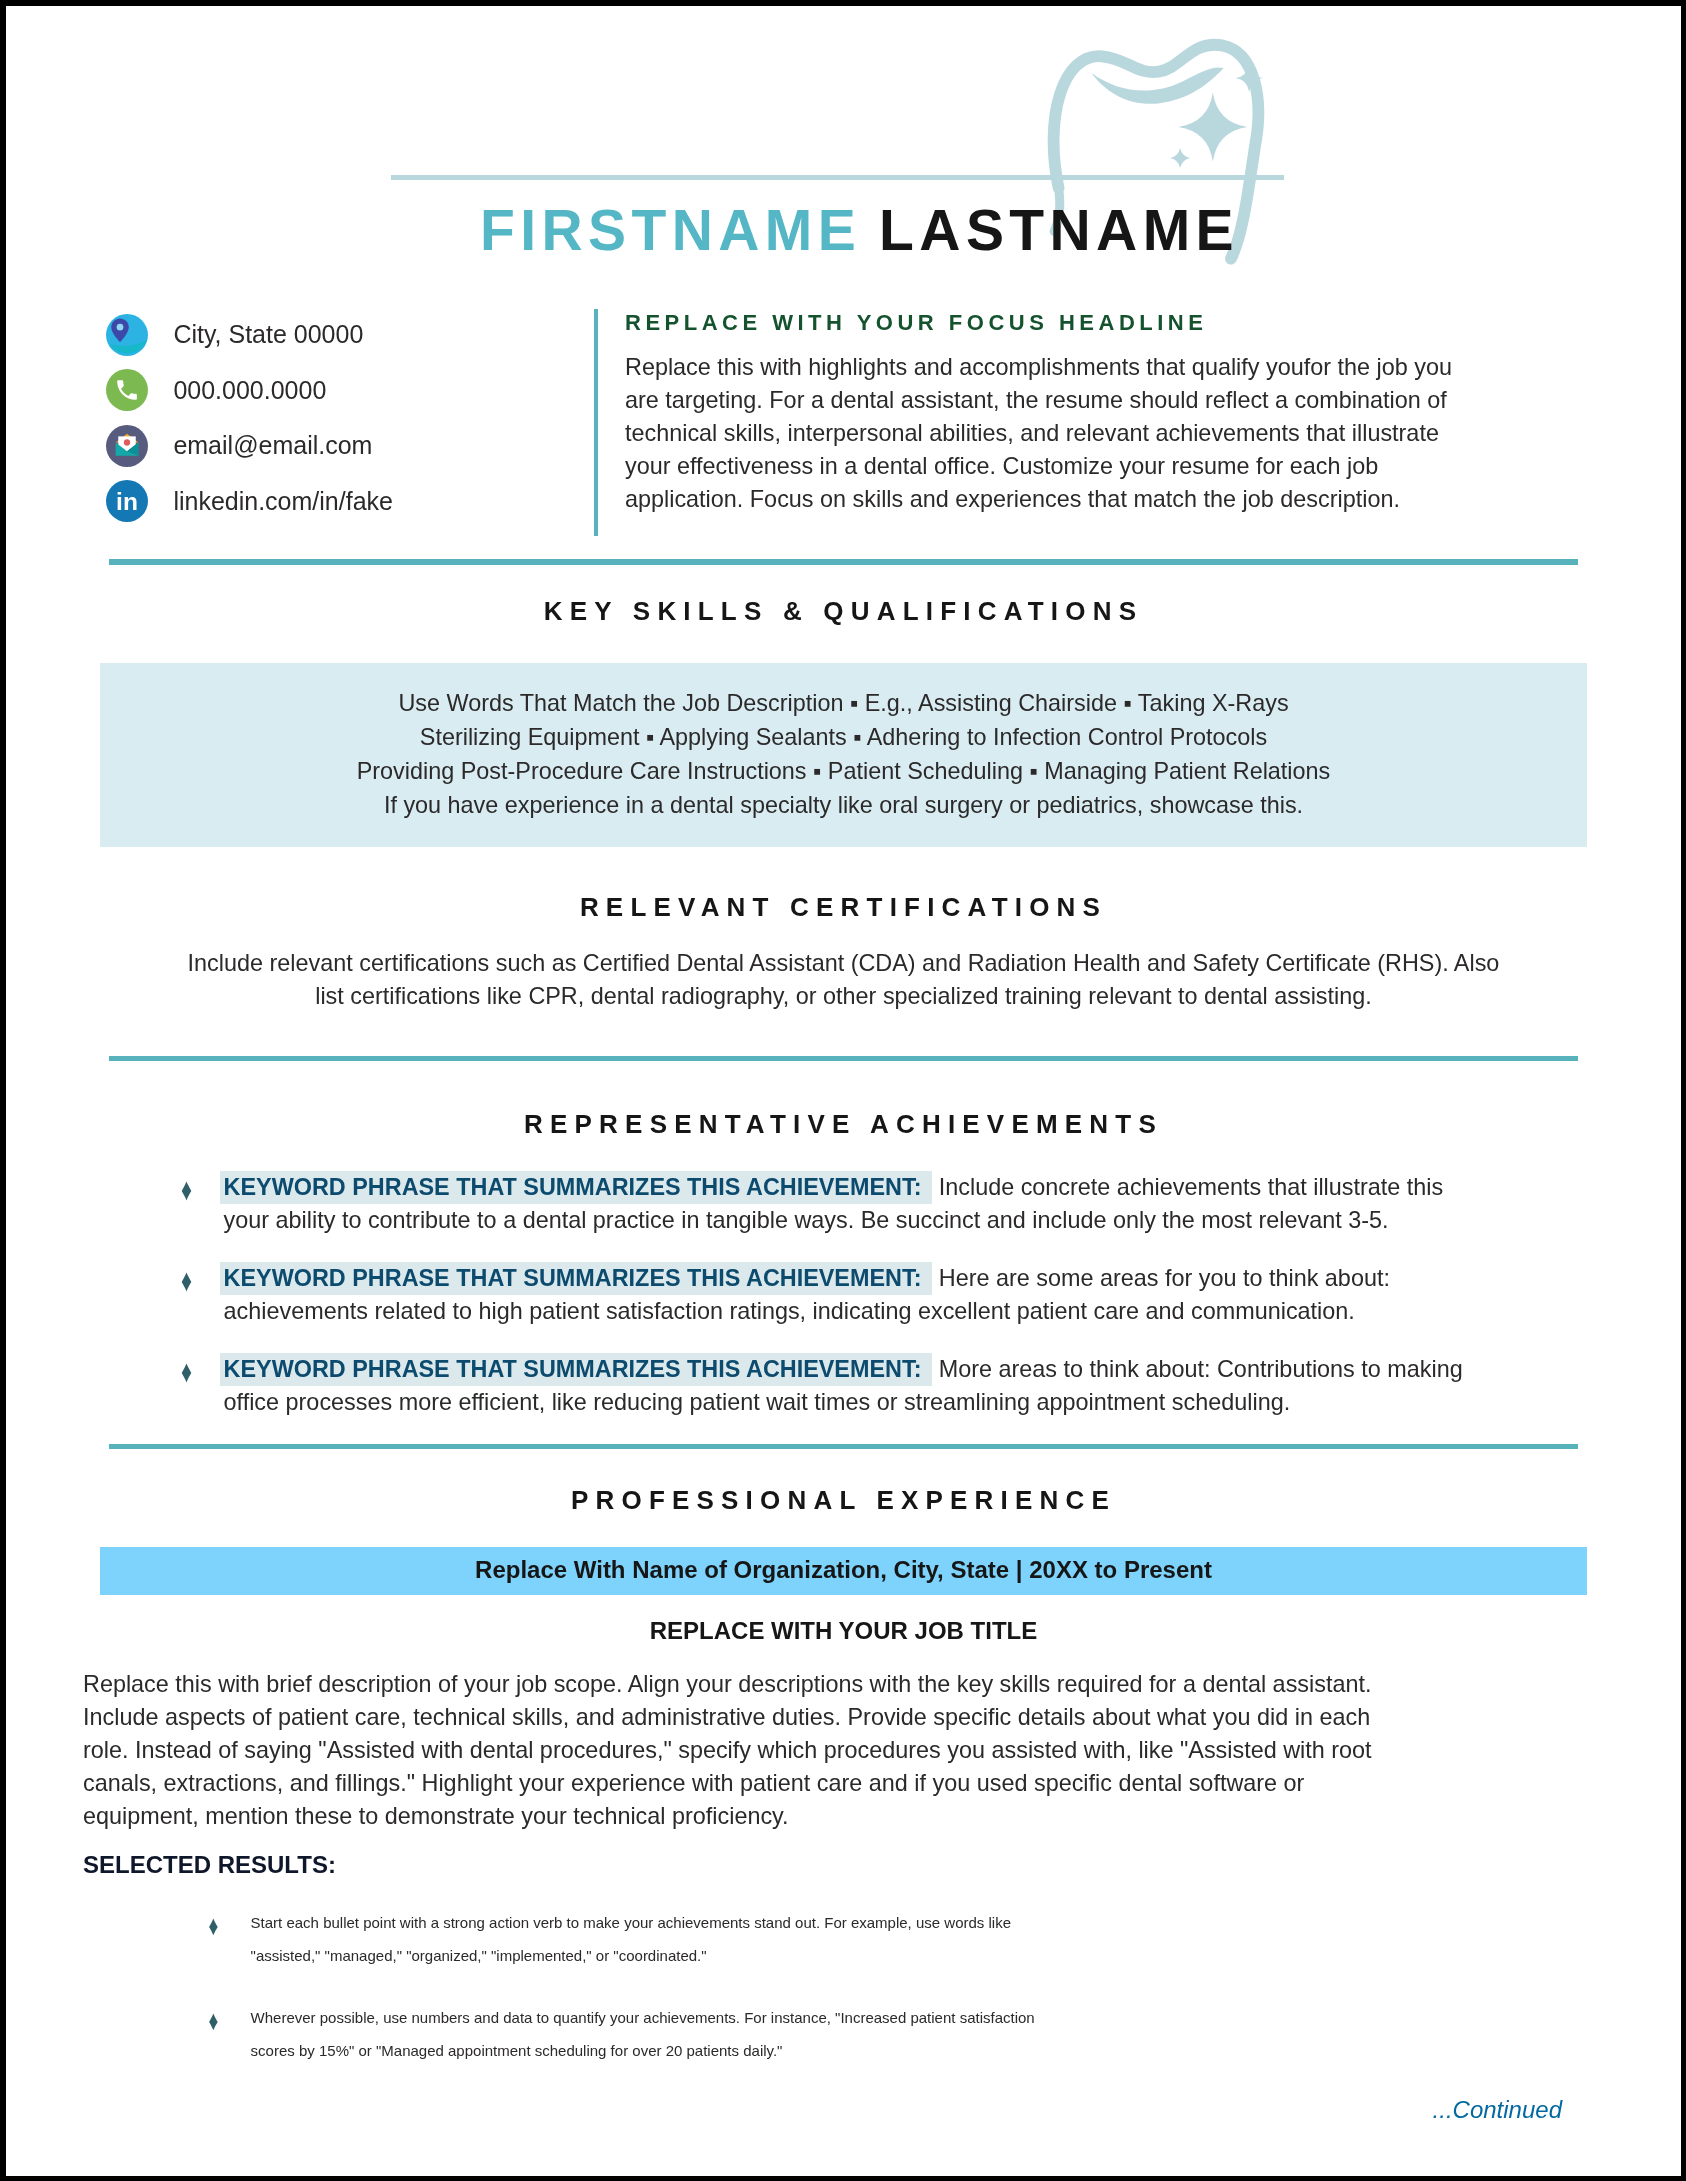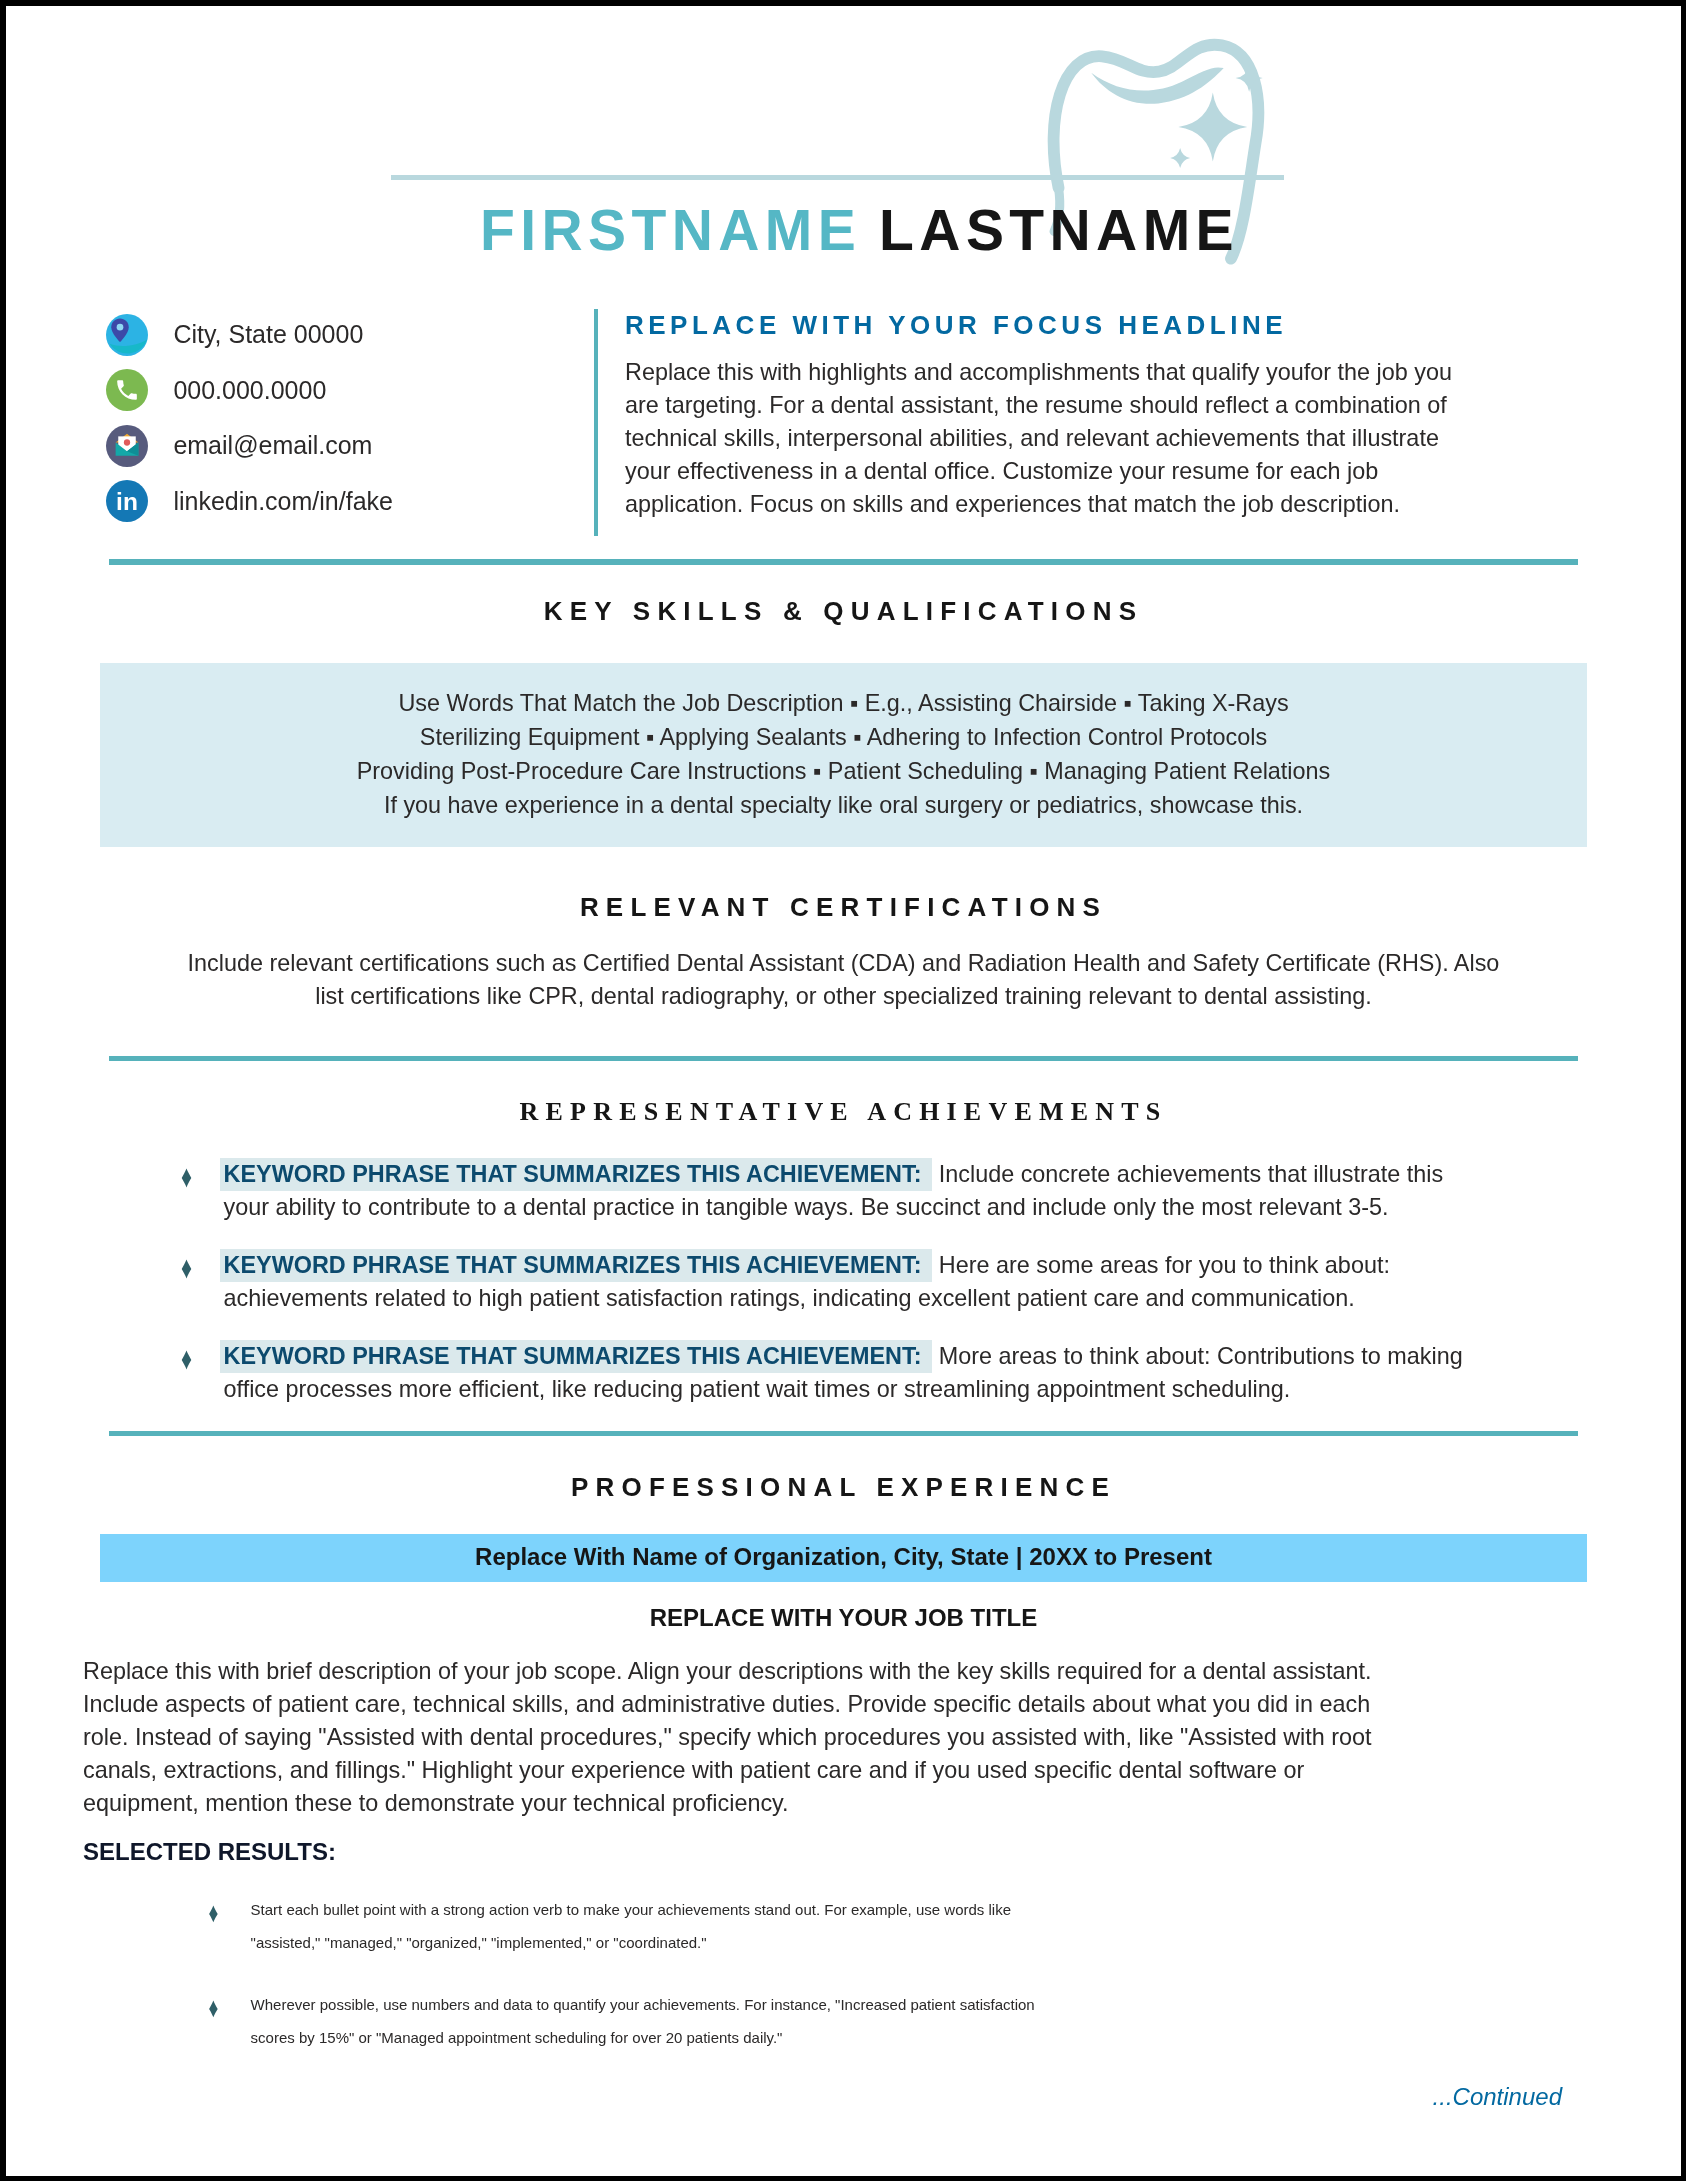--- a/index.html
+++ b/index.html
@@ -21,28 +21,28 @@
   .name{position:absolute;top:191px;left:16px;width:100%;text-align:center;
         font-size:57px;font-weight:bold;letter-spacing:5.4px;color:#161616;white-space:nowrap;}
   .name .first{color:#55b7c5;margin-right:18px;}
   
   .intro{display:flex;margin:21.6px 77px 0 77px;}
   .contact-col{width:511px;flex:0 0 511px;padding-top:5.4px;}
   .contact-row{display:flex;align-items:center;margin:0 0 13.5px 23.4px;}
   .contact-row .cicon{width:42px;height:42px;flex:0 0 42px;margin-right:25px;}
   .contact-row .ctext{font-size:25px;color:#2b2929;}
   .headline-col{flex:1;border-left:4.5px solid #56b2bb;padding:1.8px 0 12.6px 27px;}
-  .headline-title{font-size:26px;font-weight:bold;letter-spacing:4.5px;color:#0369a1;margin-bottom:14.4px;}
+  .headline-title{font-size:22px;font-weight:bold;letter-spacing:4.5px;color:#14532d;margin-bottom:14.4px;}
   .body-text{font-size:23.4px;line-height:33px;white-space:pre-line;}
   
   .rule{height:5.4px;background:#56b2bb;margin:23.4px 103px 0 103px;}
   .sec-heading{font-size:26px;font-weight:bold;letter-spacing:7.2px;color:#161616;text-align:center;}
   .h-skills{margin-top:31px;}
   .h-cert{margin-top:45px;}
-  .h-ach{margin-top:36px;font-family:Liberation Serif, serif;}
+  .h-ach{margin-top:48px;}
   .h-exp{margin-top:36px;}
   
   .skills-box{margin:36px 94px 0 94px;background:#d9ecf2;padding:23.4px 18px 25px 18px;}
   .skills-line{font-size:23.4px;line-height:34px;text-align:center;}
   
   .cert-body{margin:23.4px 77px 0 77px;text-align:center;}
   
   .ach-list{margin:31px 90px 0 95px;}
   .ach-item{display:flex;margin-bottom:25px;}
   .diamond{flex:0 0 auto;width:31px;margin:0 21.6px 0 70px;color:#2f5f68;font-size:27px;line-height:33px;

